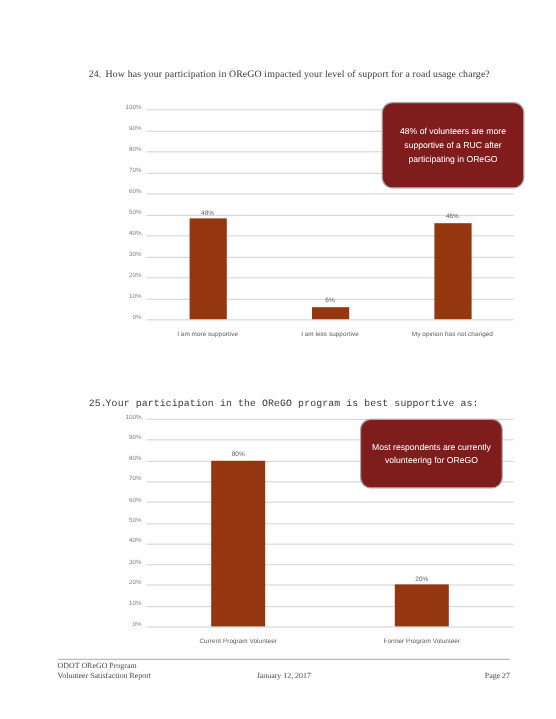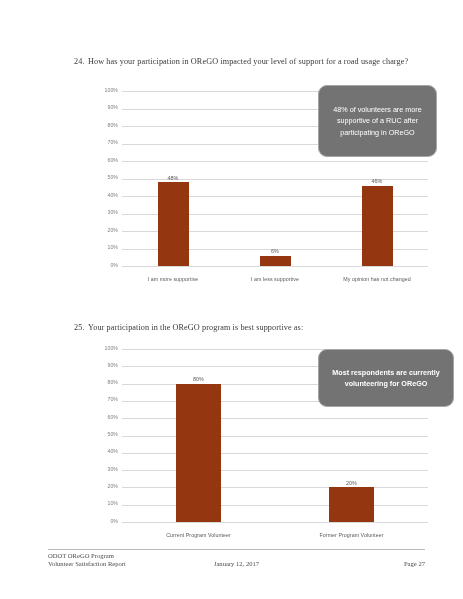--- a/index.html
+++ b/index.html
@@ -31,21 +31,21 @@
   .q-num {
     position: absolute;
     left: 0;
     top: 0;
   }
   .q-text {
     display: block;
     margin-left: 14px;
   }
   #question-24 { left: 74px; top: 56px; width: 345px; }
-  #question-25 { left: 74px; top: 322px; width: 345px; }
+  #question-25 { left: 74px; top: 331px; width: 345px; font-family: Liberation Mono, monospace; }
 
   
   .chart {
     position: absolute;
   }
   #chart-1 { left: 96px; top: 88px;  width: 336px; height: 200px; }
   #chart-2 { left: 96px; top: 346px; width: 336px; height: 198px; }
 
   .plot {
     position: absolute;
@@ -128,36 +128,36 @@
     text-align: center;
     font-family: "Liberation Sans", sans-serif;
     font-size: 5.3px;
     color: #595959;
     letter-spacing: 0.05px;
   }
 
   
   .callout {
     position: absolute;
-    background: #737373;
+    background: #7f1d1d;
     border: 1px solid #a6a6a6;
     border-radius: 9px;
     color: #ffffff;
     font-family: "Liberation Sans", sans-serif;
     font-size: 7.2px;
     line-height: 11.4px;
     text-align: center;
     display: flex;
     align-items: center;
     justify-content: center;
     padding: 4px 8px;
     z-index: 5;
   }
   #callout-1 { left: 318px; top: 85px;  width: 119px; height: 72px; }
-  #callout-2 { left: 318px; top: 349px; width: 136px; height: 58px; font-weight: bold; }
+  #callout-2 { left: 300px; top: 349px; width: 119px; height: 58px; }
 
   
   #footer {
     position: absolute;
     left: 48px;
     right: 38px;
     top: 549px;
     height: 26px;
     border-top: 1px solid #b9b9b9;
     padding-top: 2px;

